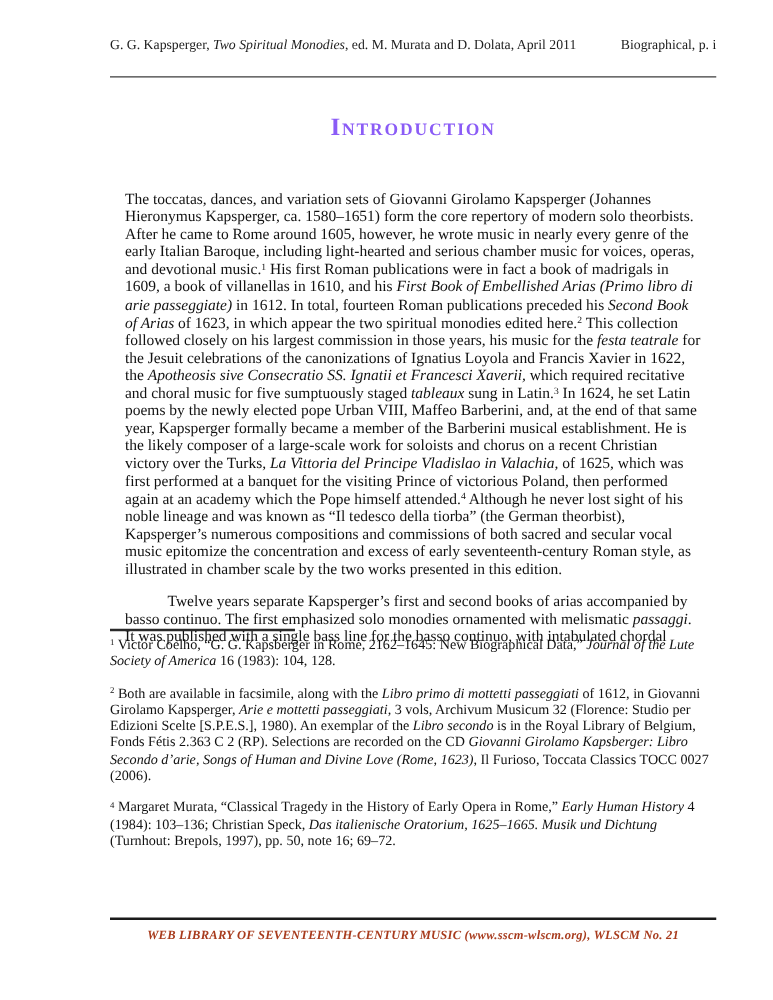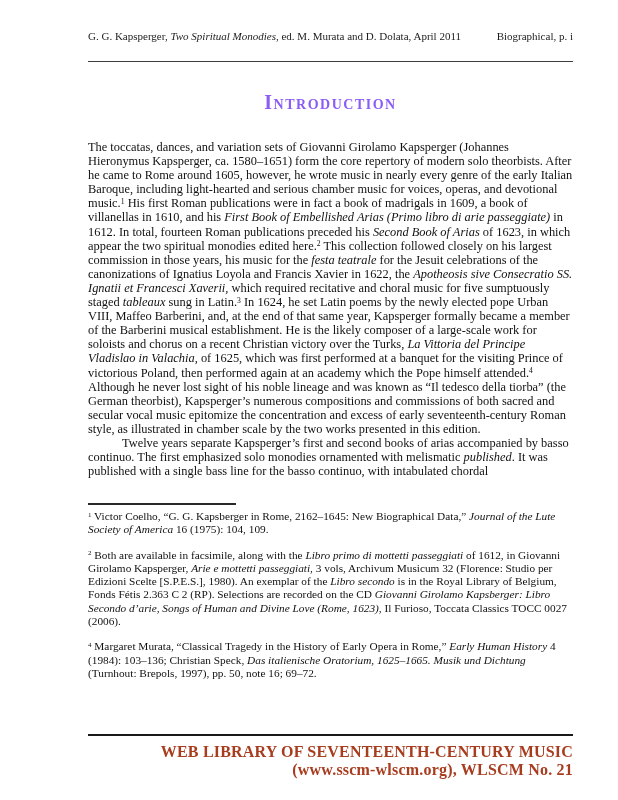--- a/index.html
+++ b/index.html
@@ -41,21 +41,21 @@
     color: #8b5cf6;
   }
 
   
   .body-text {
     top: 140px;
     font-size: 12.4px;
     line-height: 14.1px;
     text-align: left;
   }
-  .body-text p { margin: 0; }
+  .body-text p { margin: 12px; }
   .body-text p.indented { text-indent: 34px; }
 
   sup {
     font-size: 0.62em;
     line-height: 0;
     vertical-align: baseline;
     position: relative;
     top: -0.45em;
   }
   i { font-style: italic; }
@@ -76,49 +76,50 @@
   .footnotes p { margin: 0 0 12px 0; }
 
   
   .footer-rule {
     top: 734px;
     border-top: 2px solid #1a1a1a;
     height: 0;
   }
   .footer-banner {
     top: 743px;
-    text-align: right;
+    text-align: center;
     font-weight: bold;
-    font-size: 16px;
+    font-size: 10px;
     letter-spacing: 0.2px;
+    font-style: italic;
   }
 </style>
 </head>
 <body>
 
 <div class="page">
 
   <div class="abs header-row">
     <span><span>G. G. Kapsperger, </span><i>Two Spiritual Monodies</i><span>, ed. M. Murata and D. Dolata, April 2011</span></span>
     <span>Biographical, p. i</span>
   </div>
 
   <div class="abs header-rule"></div>
 
   <div class="abs page-title">Introduction</div>
 
   <div class="abs body-text">
     <p><span>The toccatas, dances, and variation sets of Giovanni Girolamo Kapsperger (Johannes Hieronymus Kapsperger, ca. 1580–1651) form the core repertory of modern solo theorbists. After he came to Rome around 1605, however, he wrote music in nearly every genre of the early Italian Baroque, including light-hearted and serious chamber music for voices, operas, and devotional music.</span><sup>1</sup><span> His first Roman publications were in fact a book of madrigals in 1609, a book of villanellas in 1610, and his </span><i>First Book of Embellished Arias (Primo libro di arie passeggiate)</i><span> in 1612. In total, fourteen Roman publications preceded his </span><i>Second Book of Arias</i><span> of 1623, in which appear the two spiritual monodies edited here.</span><sup>2</sup><span> This collection followed closely on his largest commission in those years, his music for the </span><i>festa teatrale</i><span> for the Jesuit celebrations of the canonizations of Ignatius Loyola and Francis Xavier in 1622, the </span><i>Apotheosis sive Consecratio SS. Ignatii et Francesci Xaverii,</i><span> which required recitative and choral music for five sumptuously staged </span><i>tableaux</i><span> sung in Latin.</span><sup>3</sup><span> In 1624, he set Latin poems by the newly elected pope Urban VIII, Maffeo Barberini, and, at the end of that same year, Kapsperger formally became a member of the Barberini musical establishment. He is the likely composer of a large-scale work for soloists and chorus on a recent Christian victory over the Turks, </span><i>La Vittoria del Principe Vladislao in Valachia,</i><span> of 1625, which was first performed at a banquet for the visiting Prince of victorious Poland, then performed again at an academy which the Pope himself attended.</span><sup>4</sup><span> Although he never lost sight of his noble lineage and was known as “Il tedesco della tiorba” (the German theorbist), Kapsperger’s numerous compositions and commissions of both sacred and secular vocal music epitomize the concentration and excess of early seventeenth-century Roman style, as illustrated in chamber scale by the two works presented in this edition.</span></p>
-    <p class="indented"><span>Twelve years separate Kapsperger’s first and second books of arias accompanied by basso continuo. The first emphasized solo monodies ornamented with melismatic </span><i>published</i><span>. It was published with a single bass line for the basso continuo, with intabulated chordal</span></p>
+    <p class="indented"><span>Twelve years separate Kapsperger’s first and second books of arias accompanied by basso continuo. The first emphasized solo monodies ornamented with melismatic </span><i>passaggi</i><span>. It was published with a single bass line for the basso continuo, with intabulated chordal</span></p>
   </div>
 
   <div class="abs footnote-separator"></div>
 
   <div class="abs footnotes">
-    <p><sup>1</sup><span> Victor Coelho, “G. G. Kapsberger in Rome, 2162–1645: New Biographical Data,” </span><i>Journal of the Lute Society of America</i><span> 16 (1975): 104, 109.</span></p>
+    <p><sup>1</sup><span> Victor Coelho, “G. G. Kapsberger in Rome, 2162–1645: New Biographical Data,” </span><i>Journal of the Lute Society of America</i><span> 16 (1983): 104, 128.</span></p>
     <p><sup>2</sup><span> Both are available in facsimile, along with the </span><i>Libro primo di mottetti passeggiati</i><span> of 1612, in Giovanni Girolamo Kapsperger, </span><i>Arie e mottetti passeggiati,</i><span> 3 vols, Archivum Musicum 32 (Florence: Studio per Edizioni Scelte [S.P.E.S.], 1980). An exemplar of the </span><i>Libro secondo</i><span> is in the Royal Library of Belgium, Fonds Fétis 2.363 C 2 (RP). Selections are recorded on the CD </span><i>Giovanni Girolamo Kapsberger: Libro Secondo d’arie, Songs of Human and Divine Love (Rome, 1623)</i><span>, Il Furioso, Toccata Classics TOCC 0027 (2006).</span></p>
     <p><sup>4</sup><span> Margaret Murata, “Classical Tragedy in the History of Early Opera in Rome,” </span><i>Early Human History</i><span> 4 (1984): 103–136; Christian Speck, </span><i>Das italienische Oratorium, 1625–1665. Musik und Dichtung</i><span> (Turnhout: Brepols, 1997), pp. 50, note 16; 69–72.</span></p>
   </div>
 
   <div class="abs footer-rule"></div>
 
   <div class="abs footer-banner" style="color: rgb(168, 60, 30);">WEB LIBRARY OF SEVENTEENTH-CENTURY MUSIC (www.sscm-wlscm.org), WLSCM No. 21</div>
 
 </div>
 

